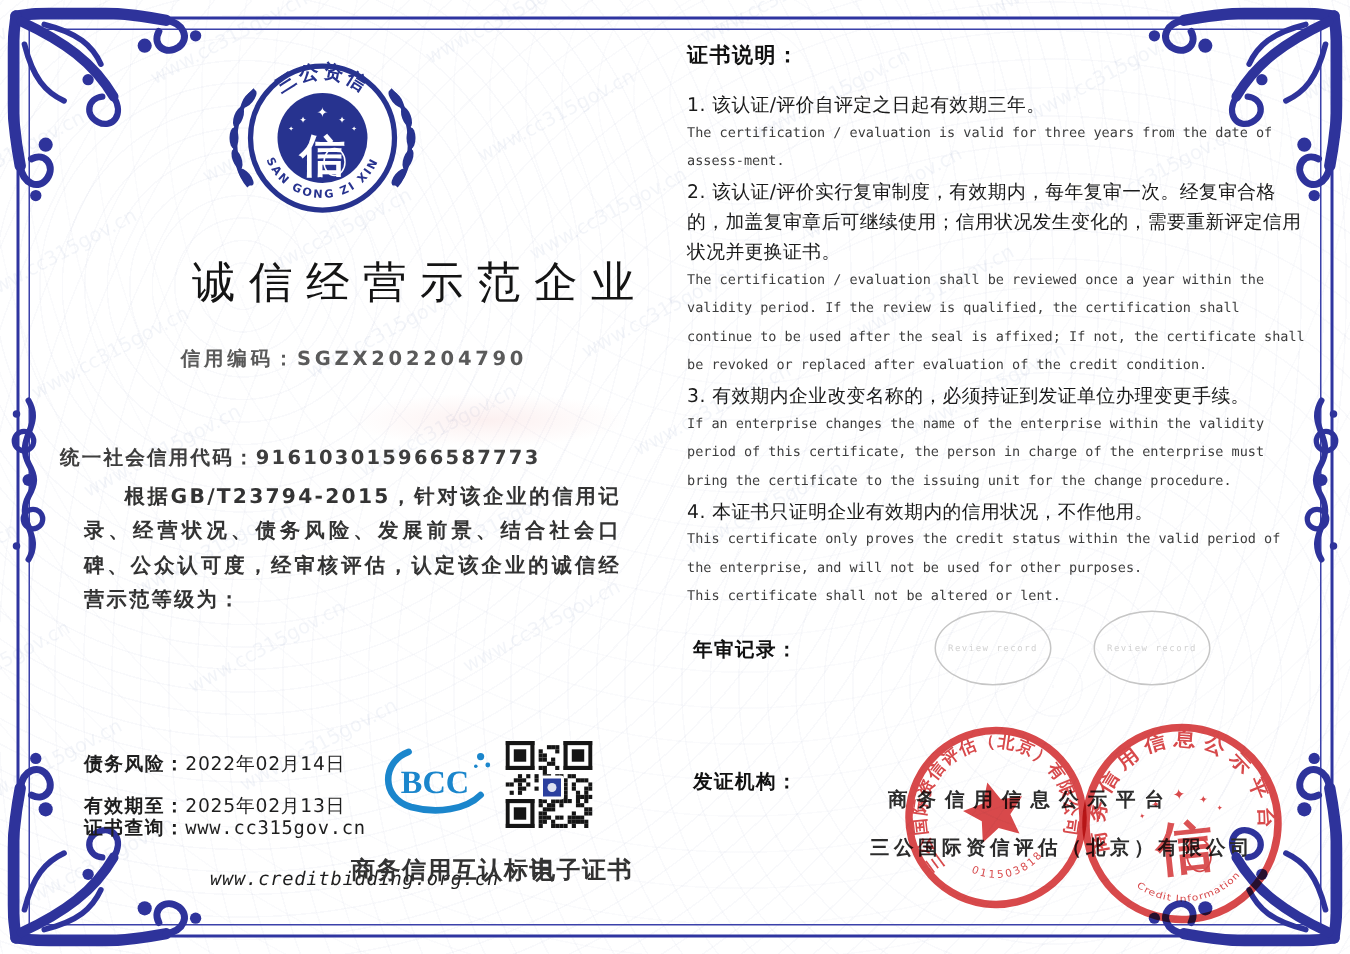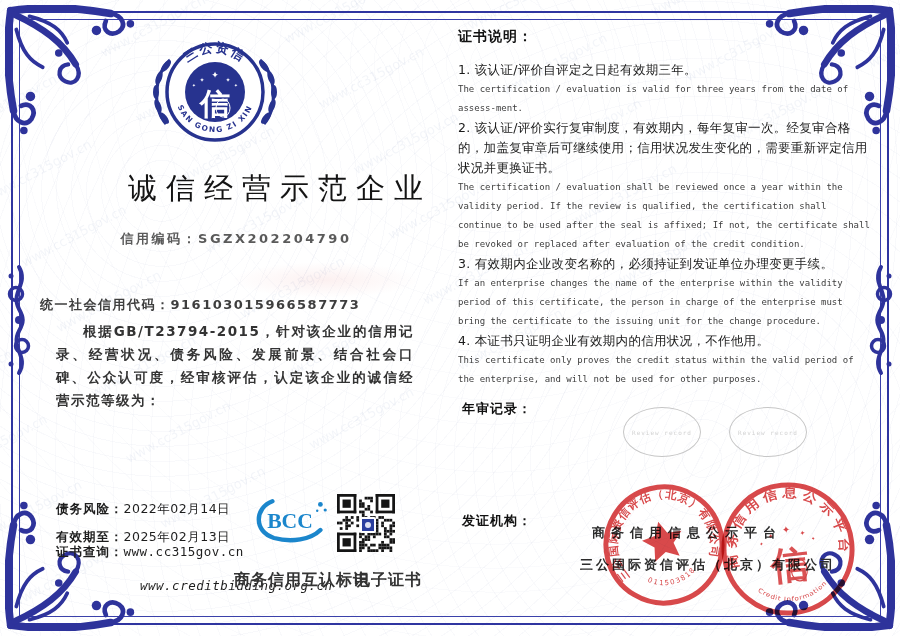--- a/index.html
+++ b/index.html
@@ -59,21 +59,21 @@
       border:2px solid #fff;border-radius:2px;}
   .qr .qr-logo:after{content:"";position:absolute;left:3px;top:3px;width:6px;height:6px;
       border-radius:50%;background:#fff;opacity:.85;}
   
   .notes{position:absolute;left:458px;top:28px;width:416px;z-index:3;}
   .notes-h{font-size:14px;font-weight:bold;letter-spacing:1px;color:#111;margin-bottom:14px;}
   .note-zh{font-size:12.5px;font-weight:normal;color:#1a1a1a;line-height:20px;letter-spacing:0.3px;}
   .note-en{font-family:"DejaVu Sans Mono",monospace;font-size:9px;color:#3d3d3d;line-height:19px;}
   .annual-label,.issuer-label{position:absolute;font-size:13px;font-weight:bold;
       letter-spacing:1px;color:#111;z-index:3;}
-  .annual-label{left:462px;top:400px;}
+  .annual-label{left:462px;top:424px;}
   .stamp-oval{position:absolute;width:76px;height:48px;border:1.5px solid #c6c6c6;
       border-radius:50%;z-index:3;display:flex;align-items:center;justify-content:center;}
   .stamp-oval span{font-family:"DejaVu Sans Mono",monospace;font-size:6px;color:#d2d2d2;letter-spacing:1px;}
   .oval1{left:623px;top:407px;}
   .oval2{left:729px;top:407px;}
   .issuer-label{left:462px;top:512px;}
   .issuer-l1{position:absolute;left:592px;top:524px;font-size:13px;font-weight:bold;
       letter-spacing:6px;color:#2c2c2c;z-index:3;white-space:nowrap;}
   .issuer-l2{position:absolute;left:580px;top:556px;font-size:13px;font-weight:bold;
       letter-spacing:3px;color:#2c2c2c;z-index:3;white-space:nowrap;}
@@ -438,20 +438,21 @@
     </div>
     <div>
       <div class="note-zh">3. 有效期内企业改变名称的，必须持证到发证单位办理变更手续。</div>
       <div class="note-en">If an enterprise changes the name of the enterprise within the validity period of this certificate, the person in charge of the enterprise must bring the certificate to the issuing unit for the change procedure.</div>
     </div>
     <div>
       <div class="note-zh">4. 本证书只证明企业有效期内的信用状况，不作他用。</div>
       <div class="note-en">This certificate only proves the credit status within the valid period of the enterprise, and will not be used for other purposes.</div>
     </div>
     <div>
+      <div class="note-en">This certificate shall not be altered or lent.</div>
     </div>
   </div>
 
   <div class="annual-label">年审记录：</div>
   <div class="stamp-oval oval1">
     <span>Review record</span>
   </div>
   <div class="stamp-oval oval2">
     <span>Review record</span>
   </div>

